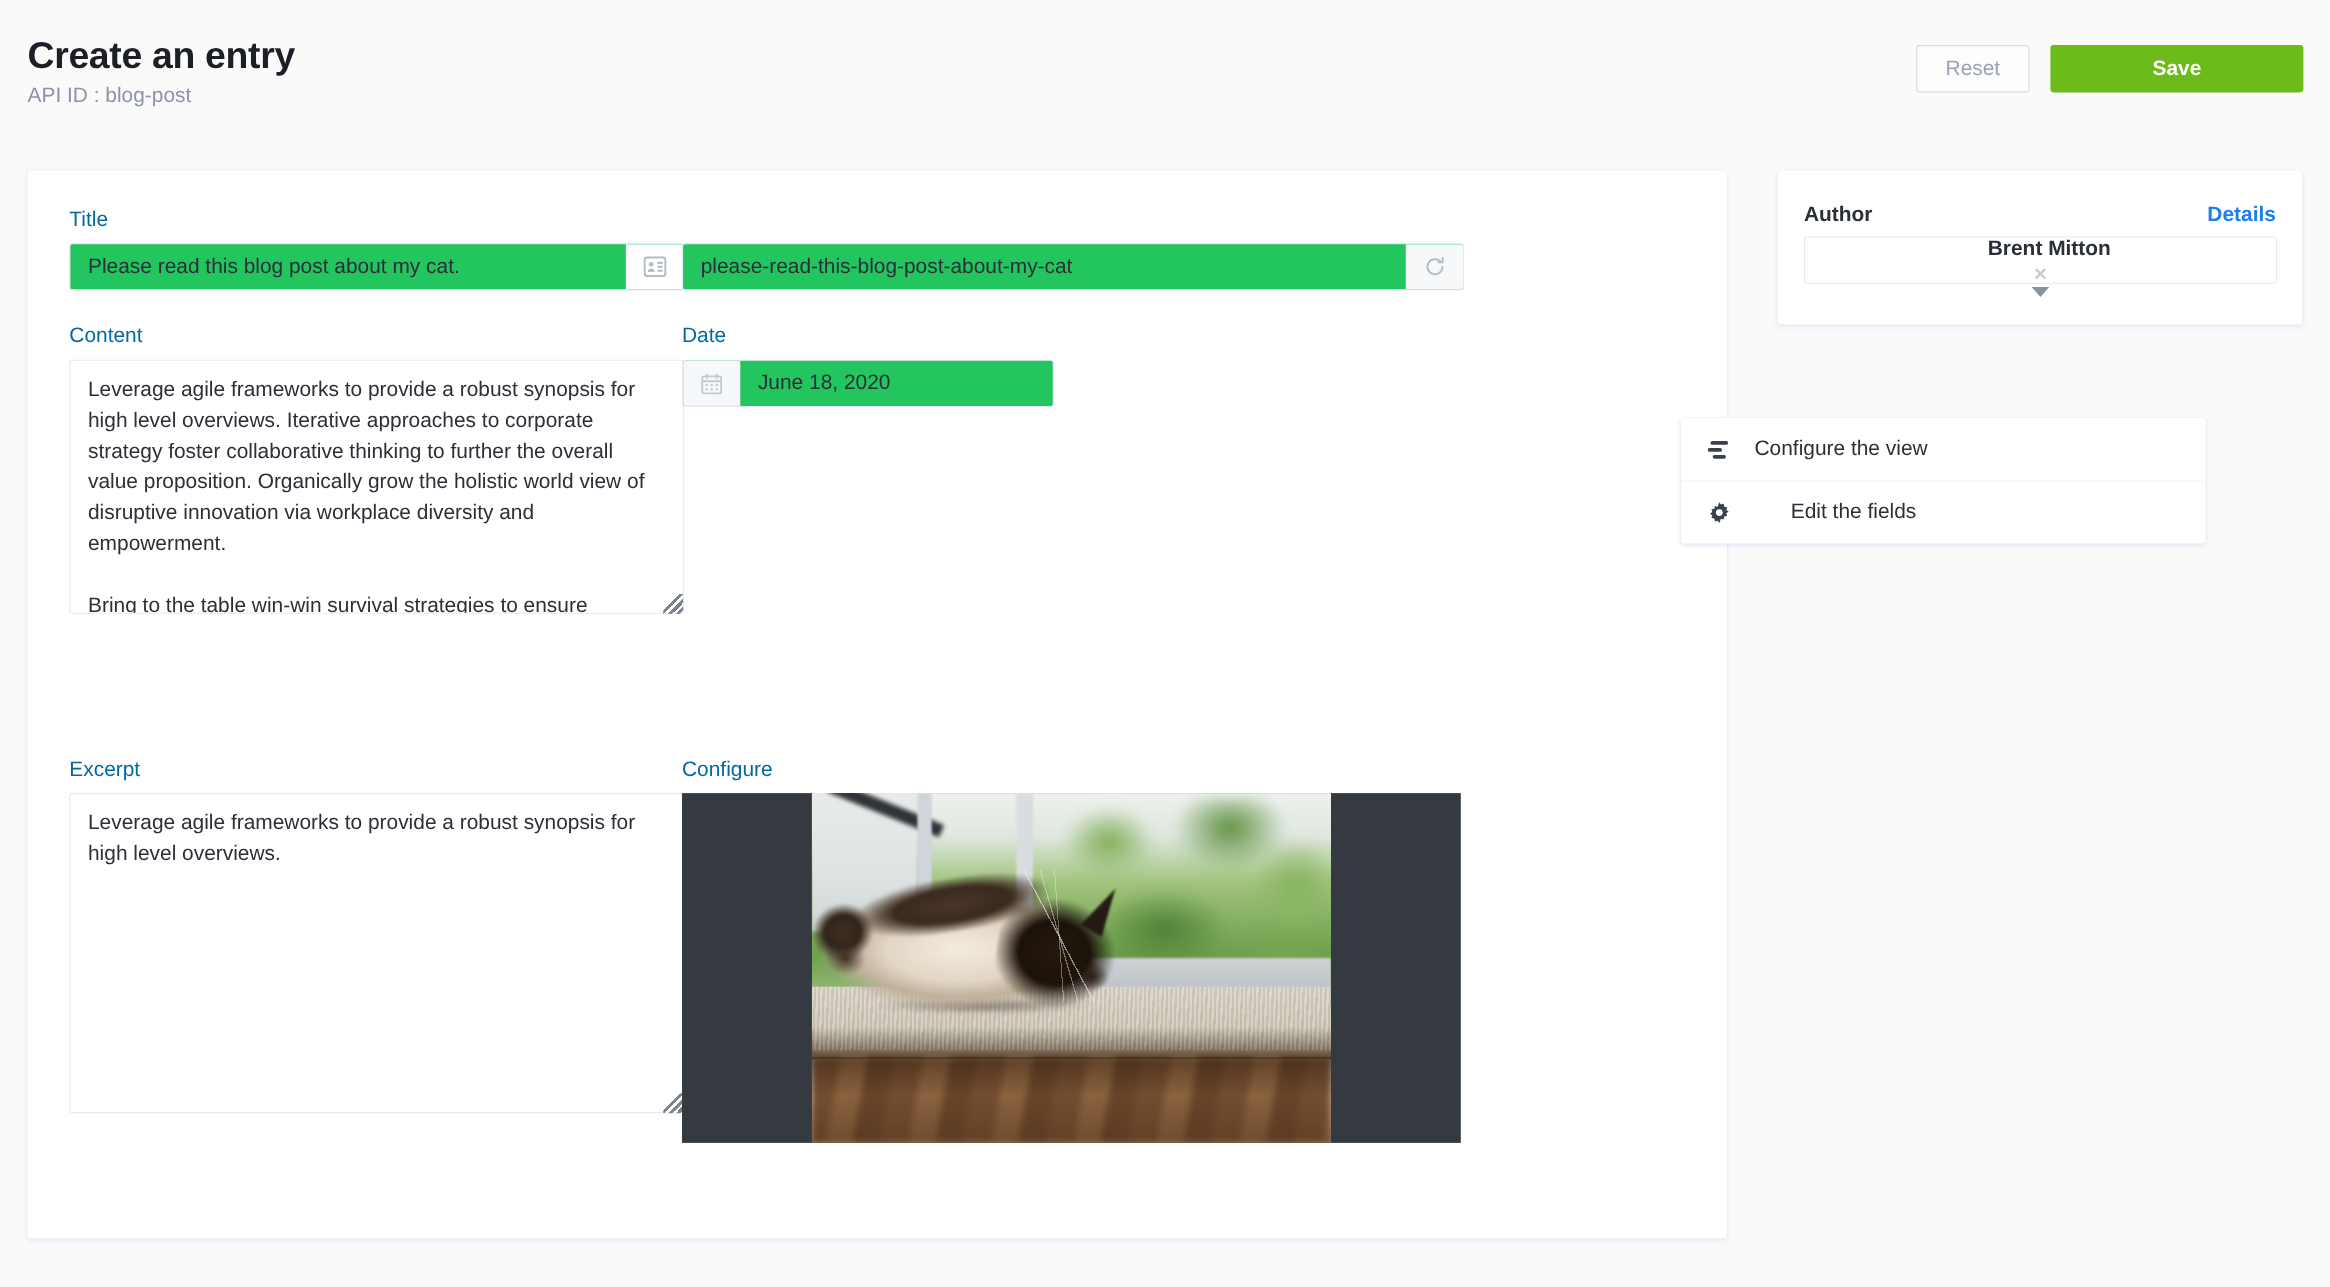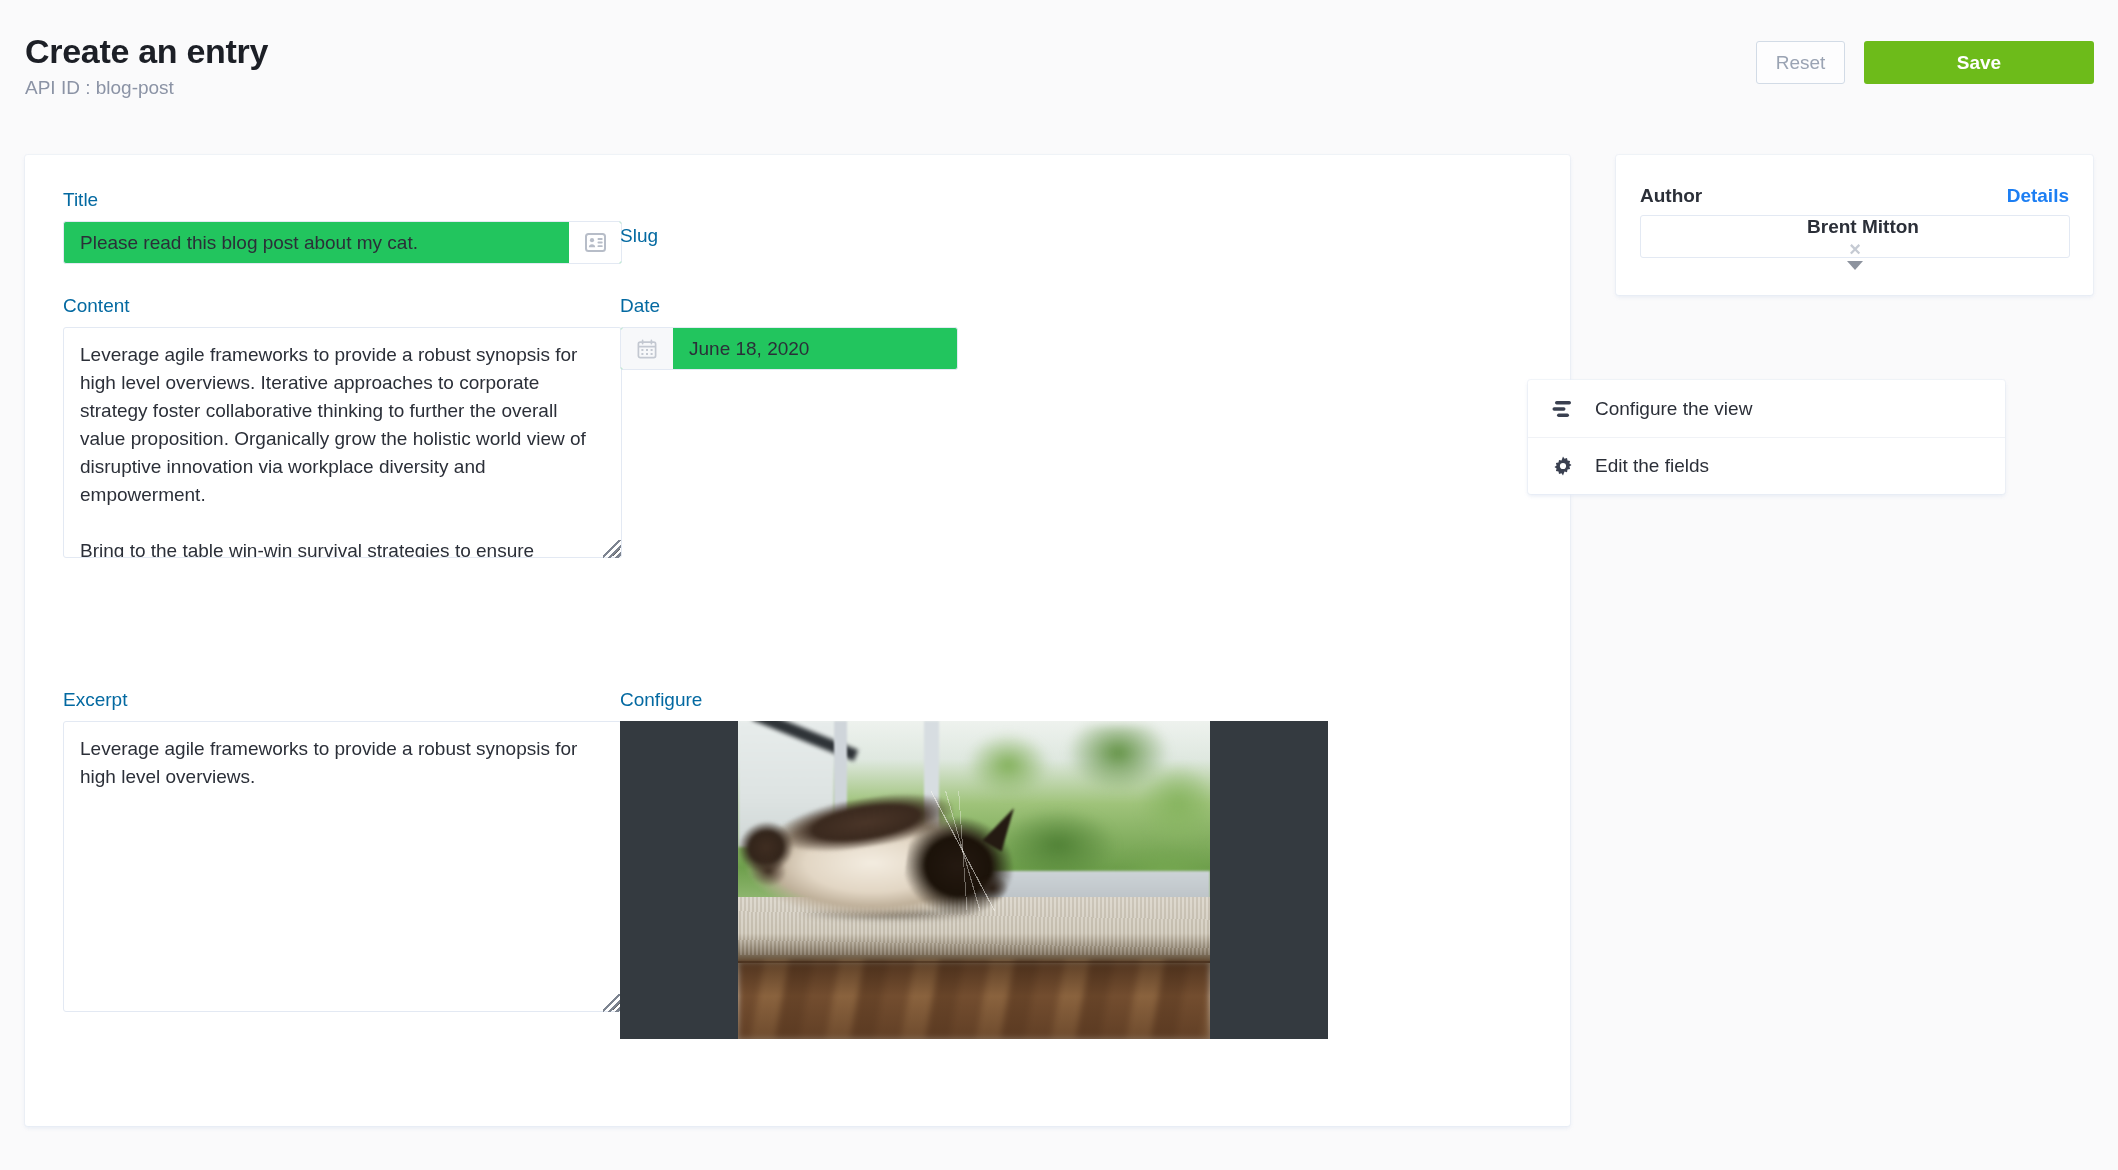--- a/index.html
+++ b/index.html
@@ -19,21 +19,21 @@
     line-height: 40px;
   }
   .api-id {
     margin-top: 5px; font-size: 19px; color: #8b93a5; line-height: 24px;
   }
   .header-actions {
     position: absolute; right: 24px; top: 41px;
     display: flex; align-items: center; gap: 19px;
   }
   .btn-reset {
-    width: 89px; height: 43px; border: 1px solid #d2dbe6; border-radius: 3px;
+    width: 103px; height: 43px; border: 1px solid #d2dbe6; border-radius: 3px;
     background: #fdfdfe; color: #9aa3b3; font-size: 19px; font-weight: 500;
     font-family: "Liberation Sans", sans-serif; cursor: pointer;
     display: flex; align-items: center; justify-content: center;
   }
   .btn-save {
     width: 230px; height: 43px; border: none; border-radius: 3px;
     background: #6dbb1a; color: #ffffff; font-size: 19px; font-weight: 600;
     font-family: "Liberation Sans", sans-serif; cursor: pointer;
     display: flex; align-items: center; justify-content: center;
   }
@@ -117,21 +117,21 @@
   }
   .caret-tri {
     width: 0; height: 0; border-left: 8px solid transparent;
     border-right: 8px solid transparent; border-top: 9px solid #8d939e;
   }
 
   .action-row {
     height: 57px; display: flex; align-items: center; padding-left: 24px;
     cursor: pointer; font-size: 19px; color: #2b2f38;
   }
-  .action-row + .action-row { border-top: 1px solid #f0f2f6; }
+  .action-row + .action-row { border-top: 1px solid #f0f2f6; gap: 33px; }
   .action-icon {
     width: 22px; height: 22px; margin-right: 21px;
     display: flex; align-items: center; justify-content: center; color: #3a4050;
   }
 
   
   .cover {
     position: relative; width: 708px; height: 318px; background: #343a40;
     overflow: hidden;
   }
@@ -278,20 +278,29 @@
           <path d="M3.8 14.2c0-1.9 1.5-3 3.2-3s3.2 1.1 3.2 3z" fill="#b7bdc8"></path>
           <rect x="12.5" y="5" width="5.2" height="1.9" rx="0.9" fill="#b7bdc8"></rect>
           <rect x="12.5" y="8.6" width="5.2" height="1.9" rx="0.9" fill="#b7bdc8"></rect>
           <rect x="12.5" y="12.2" width="5.2" height="1.9" rx="0.9" fill="#b7bdc8"></rect>
         </svg>
       </span>
     </div>
 
     <div class="col-right" style="top:34px;margin-top:36px;">
       <div class="field-label">Slug</div>
+    </div>
+    <div class="col-right input-shell" style="top:66px; width:711px; height:43px;">
+      <input class="input-text" type="text" value="please-read-this-blog-post-about-my-cat" style="">
+      <span class="addon">
+        <svg width="21" height="21" viewBox="0 0 22 22" fill="none">
+          <path d="M18.2 11a7.2 7.2 0 1 1-2.2-5.2" stroke="#b7bdc8" stroke-width="1.9" stroke-linecap="round" fill="none"></path>
+          <path d="M18.4 2.6v4.2h-4.2" stroke="#b7bdc8" stroke-width="1.9" stroke-linecap="round" stroke-linejoin="round" fill="none"></path>
+        </svg>
+      </span>
     </div>
 
     <div class="col-left" style="top:140px;">
       <div class="field-label">Content</div>
     </div>
     <textarea class="ta col-left" style="top: 172px; width: 559px; height: 231px;" placeholder="Content">Leverage agile frameworks to provide a robust synopsis for high level overviews. Iterative approaches to corporate strategy foster collaborative thinking to further the overall value proposition. Organically grow the holistic world view of disruptive innovation via workplace diversity and empowerment.
 
 Bring to the table win-win survival strategies to ensure proactive domination. At the end of the day, going forward, a new normal that has evolved from generation X is on the runway heading towards a streamlined cloud solution. User generated content in real-time will have multiple</textarea>
     <div class="resize-grip" style="left:578px; top:385px;"></div>
 

